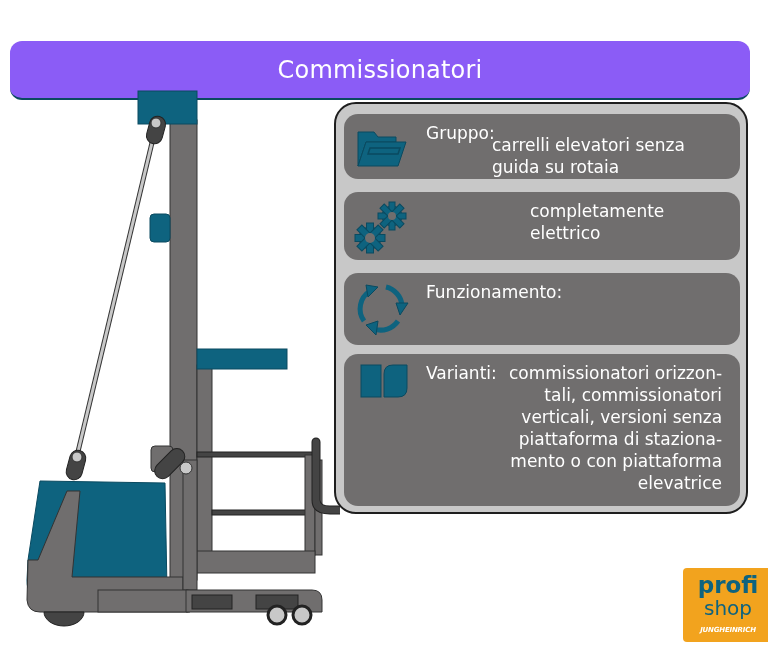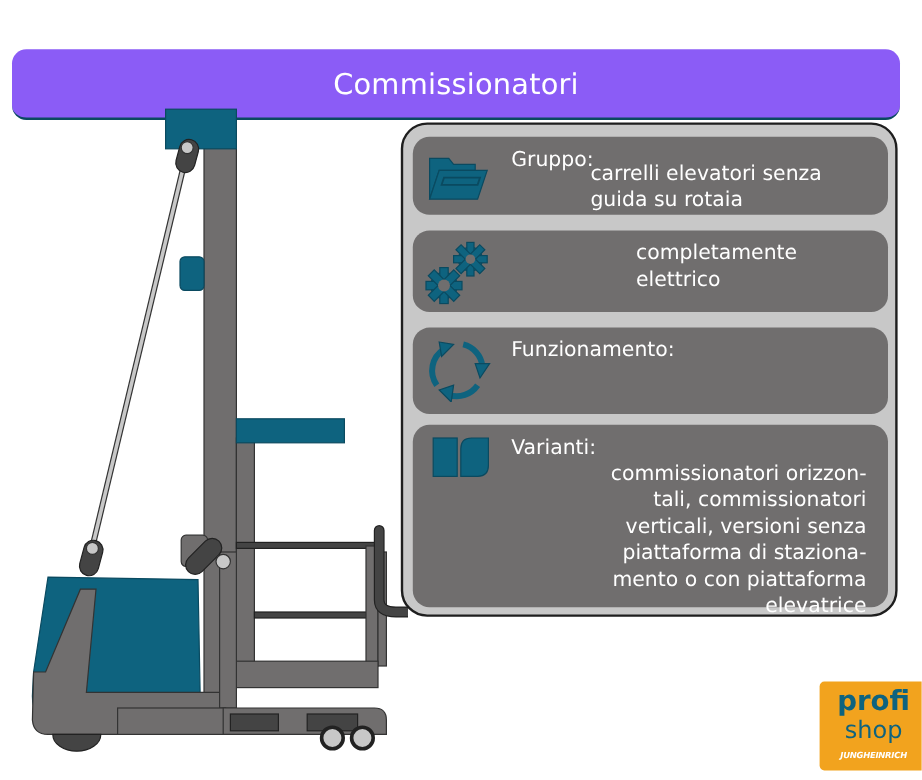--- a/index.html
+++ b/index.html
@@ -132,21 +132,21 @@
     </svg>
     <span class="label">Funzionamento:</span>
   </div>
 
   <div class="info-row" style="top:250px;height:152px;text-align:right;">
     <svg class="icon" style="top:10px;left:16px;" width="48" height="34" viewBox="0 0 48 34">
       <rect x="1" y="1" width="20" height="32" fill="#0e637f" stroke="#0a4a60"></rect>
       <path d="M24 33 L24 10 Q24 1 33 1 L47 1 L47 24 Q47 33 38 33 Z" fill="#0e637f" stroke="#0a4a60"></path>
     </svg>
     <span class="label">Varianti:</span>
-    <span class="value" style="left:165px;margin-top:22px;">commissionatori orizzon-
+    <span class="value" style="left:165px;">commissionatori orizzon-
 tali, commissionatori
 verticali, versioni senza
 piattaforma di staziona-
 mento o con piattaforma
 elevatrice</span>
   </div>
 </div>
 
 <div class="logo">
   <div class="l1">profi</div>

